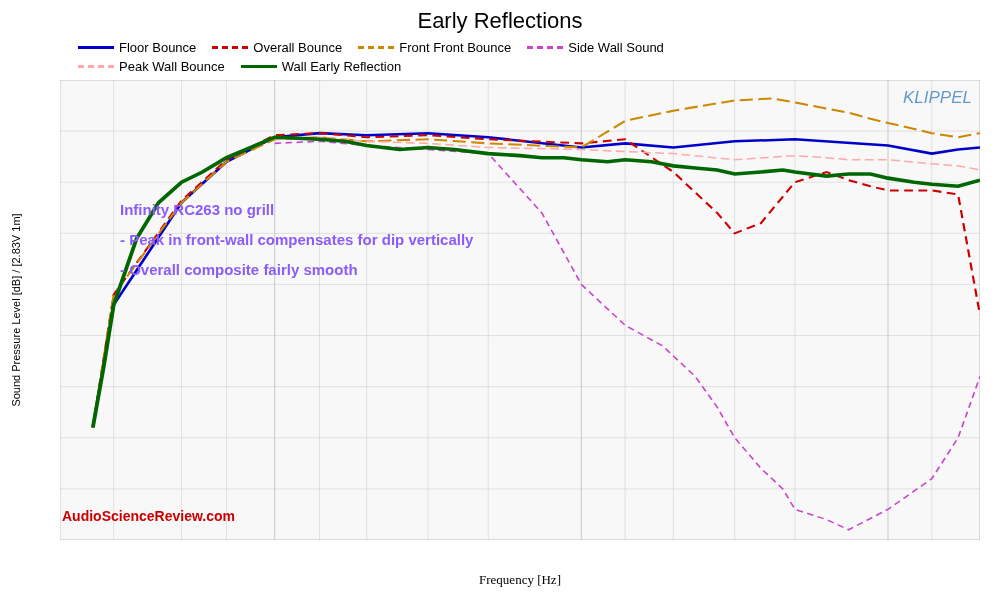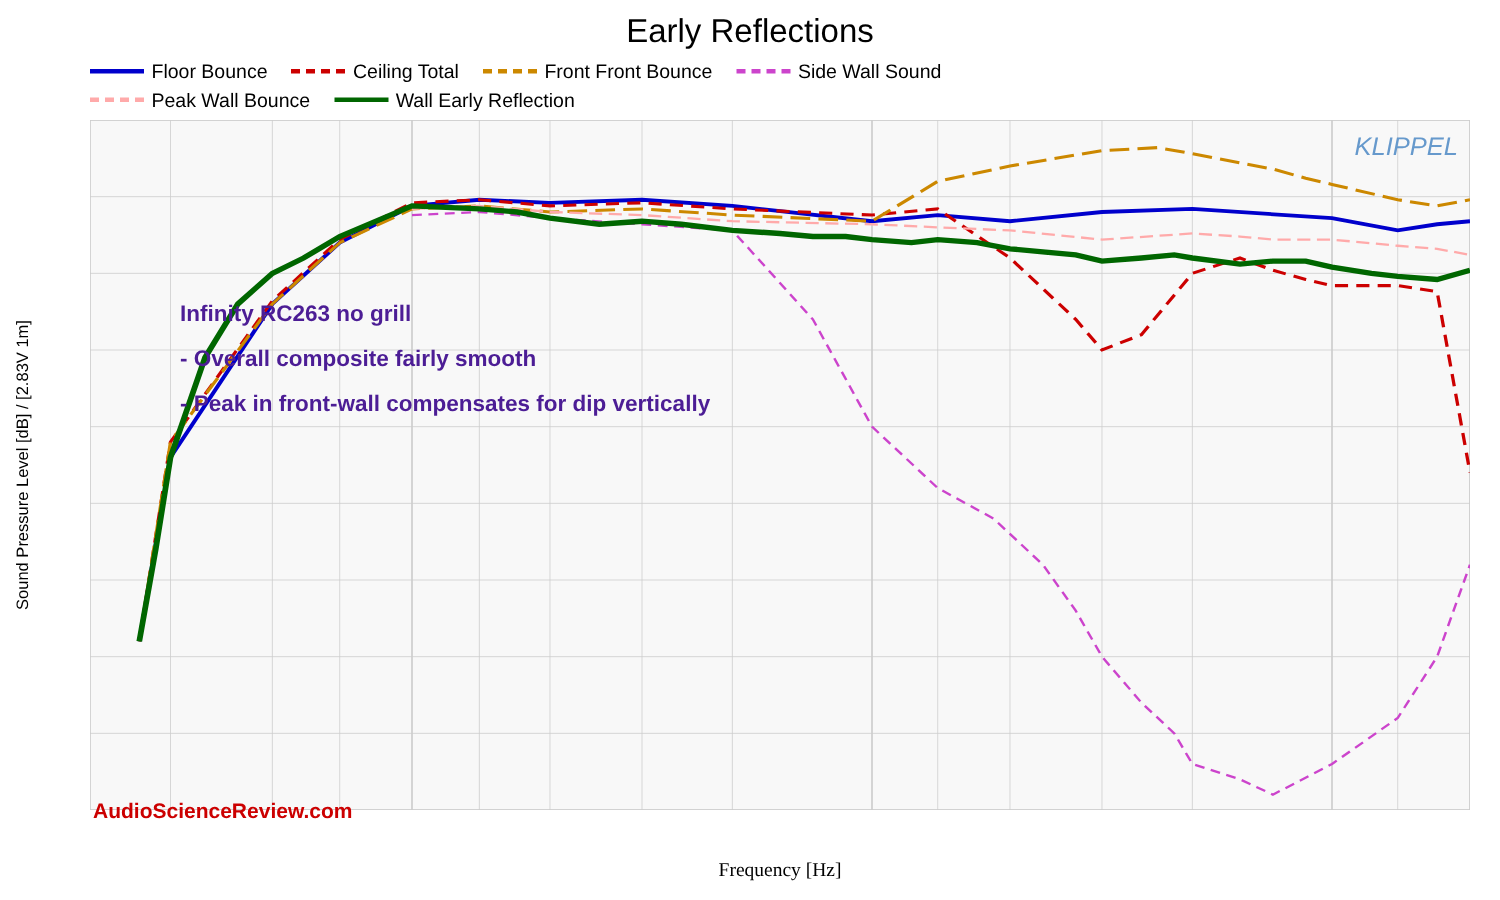--- a/index.html
+++ b/index.html
@@ -22,20 +22,21 @@
       font-weight: normal;
       padding-top: 8px;
       color: #000;
     }
     .legend-area {
       display: flex;
       flex-wrap: wrap;
       padding: 6px 60px 2px 60px;
       gap: 2px 16px;
       font-size: 13px;
+      margin-left: 18px;
     }
     .legend-item {
       display: flex;
       align-items: center;
       gap: 5px;
     }
     .chart-area {
       position: absolute;
       left: 60px;
       top: 80px;
@@ -63,21 +64,21 @@
 <div class="chart-container">
   <div class="chart-title">Early Reflections</div>
 
   <div class="legend-area">
     <div class="legend-item">
       <span style="display:inline-block;width:36px;border-top:3px solid #0000cc;"></span>
       <span>Floor Bounce</span>
     </div>
     <div class="legend-item">
       <span style="display:inline-block;width:36px;border-top:3px dashed #cc0000;"></span>
-      <span>Ceiling Total</span>
+      <span>Overall Bounce</span>
     </div>
     <div class="legend-item">
       <span style="display:inline-block;width:36px;border-top:3px dashed #cc8800;"></span>
       <span>Front Front Bounce</span>
     </div>
     <div class="legend-item">
       <span style="display:inline-block;width:36px;border-top:3px dashed #cc44cc;"></span>
       <span>Side Wall Sound</span>
     </div>
     <div style="width:100%;"></div>
@@ -341,32 +342,32 @@
     top:88px;
     color:#6699cc;
     font-size:17px;
     font-style:italic;
   ">KLIPPEL</div>
 
   <div style="
     position:absolute;
     left:120px;
     top:195px;
-    color:#4c1d95;
+    color:#8b5cf6;
     font-size:15px;
     font-weight:bold;
     line-height:2.0;
   ">
     <div>Infinity RC263 no grill</div>
+    <div>  - Peak in front-wall compensates for dip vertically</div>
     <div>  - Overall composite fairly smooth</div>
-    <div>  - Peak in front-wall compensates for dip vertically</div>
   </div>
 
   <div style="
     position:absolute;
-    bottom:52px;
+    bottom:76px;
     left:62px;
     color:#cc0000;
     font-size:14px;
     font-weight:bold;
   ">AudioScienceReview.com</div>
 
 </div>
 
 </body></html>

